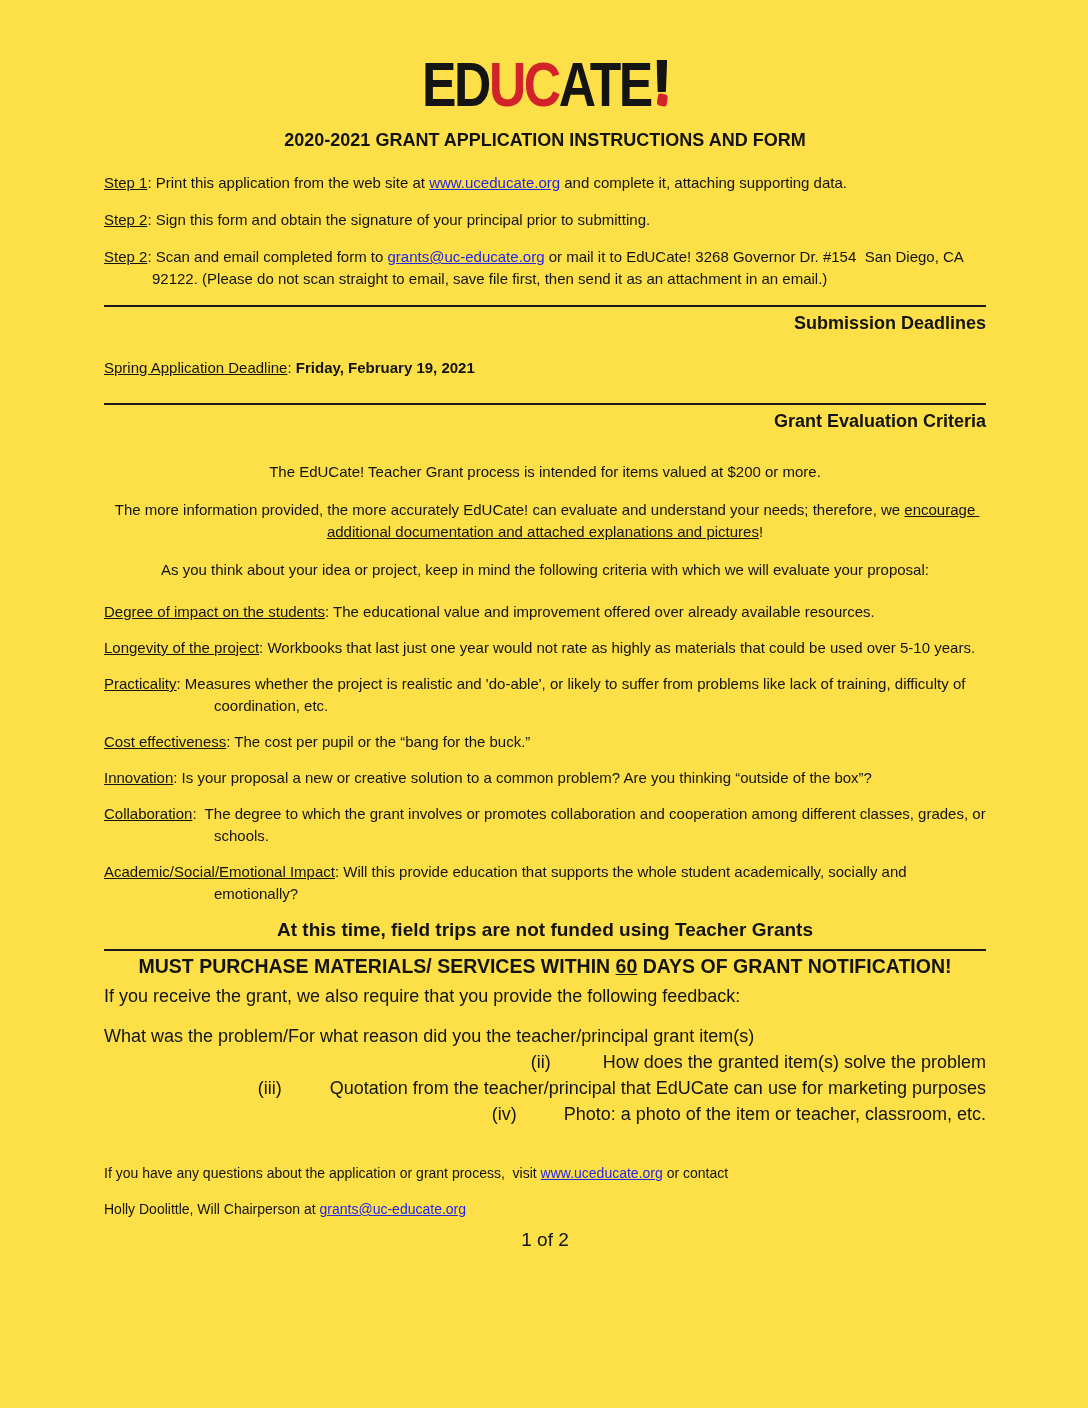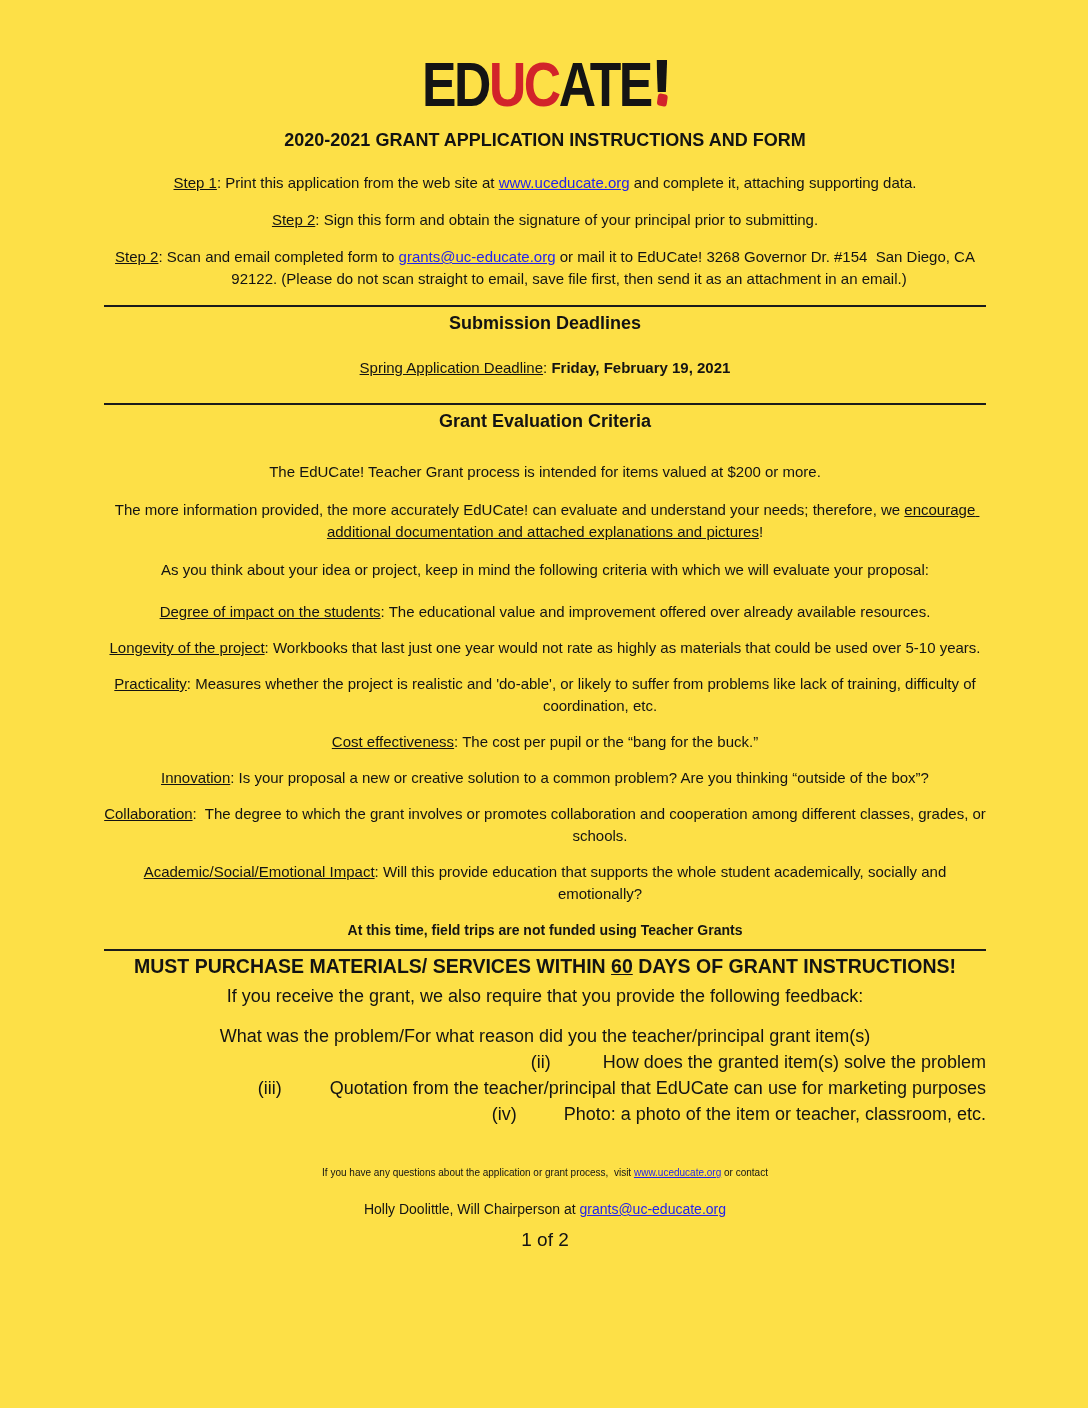--- a/index.html
+++ b/index.html
@@ -35,45 +35,45 @@
     width: 13px; height: 32px; background: #141414;
     clip-path: polygon(0 0, 100% 0, 88% 100%, 12% 100%);
   }
   .bang-dot {
     position: absolute; bottom: 0; left: 1px; display: block;
     width: 12px; height: 12px; background: var(--logo_red, #d2232a);
     border-radius: 3px; transform: rotate(10deg);
   }
   
   .doc-title { margin: 10px 0 0; text-align: center; font-size: 18px; font-weight: bold; line-height: 24px; }
-  .section-heading { margin: 4px 0 0; text-align: center; font-size: 18px; font-weight: bold; line-height: 24px; }
+  .section-heading { margin: 4px 0 0; text-align: right; font-size: 18px; font-weight: bold; line-height: 24px; }
   .rule { margin-top: 12px; border-top: 2px solid #1b1b1b; height: 0; }
   .rule.r2 { margin-top: 24px; }
   .rule.r3 { margin-top: 8px; }
-  p { margin: 0; white-space: pre-wrap; text-align: center; }
+  p { margin: 0; white-space: pre-wrap; }
   .steps { margin-top: 20px; }
   .step { padding-left: 48px; text-indent: -48px; margin-bottom: 15px; }
   .u { text-decoration: underline; }
   .link { color: var(--link, #2222ee); text-decoration: underline; cursor: pointer; }
   .b { font-weight: bold; }
   .spring { margin-top: 22px; }
   .center { text-align: center; }
   .intro1 { margin-top: 28px; }
   .intro2 { margin-top: 16px; }
   .intro3 { margin-top: 16px; }
   .crit-list { margin-top: 20px; }
   .crit { padding-left: 110px; text-indent: -110px; margin-bottom: 14px; }
-  .field-note { margin-top: 12px; font-weight: bold; font-size: 14px; }
+  .field-note { margin-top: 12px; font-weight: bold; font-size: 19px; }
   .big-heading { margin: 2px 0 0; text-align: center; font-size: 19.5px; font-weight: bold; line-height: 27px; }
   .fb-intro { margin-top: 4px; font-size: 18px; line-height: 25px; }
   .fb-list { margin-top: 14px; font-size: 18px; line-height: 26px; }
   .fb-row { display: flex; justify-content: flex-end; }
   .fb-num { width: 72px; flex: none; }
   .fb-plain { margin-bottom: 0; }
-  .contact1 { margin-top: 36px; font-size: 10px; line-height: 20px; }
+  .contact1 { margin-top: 36px; font-size: 14px; line-height: 20px; }
   .contact2 { margin-top: 16px; font-size: 14px; line-height: 20px; }
   .footer { margin-top: 10px; text-align: center; font-size: 19px; }
 </style>
 </head>
 <body>
 
 <div class="page">
 
   <div class="logo-wrap">
     <span class="logo-inner">
@@ -106,21 +106,21 @@
     <p class="crit"><span class="u">Practicality</span><span>: Measures whether the project is realistic and 'do-able', or likely to suffer from problems like lack of training, difficulty of coordination, etc.</span></p>
     <p class="crit"><span class="u">Cost effectiveness</span><span>: The cost per pupil or the “bang for the buck.”</span></p>
     <p class="crit"><span class="u">Innovation</span><span>: Is your proposal a new or creative solution to a common problem? Are you thinking “outside of the box”?</span></p>
     <p class="crit"><span class="u">Collaboration</span><span>:  The degree to which the grant involves or promotes collaboration and cooperation among different classes, grades, or schools.</span></p>
     <p class="crit"><span class="u">Academic/Social/Emotional Impact</span><span>: Will this provide education that supports the whole student academically, socially and emotionally?</span></p>
   </div>
 
   <p class="center field-note">At this time, field trips are not funded using Teacher Grants</p>
 
   <div class="rule r3"></div>
-  <h2 class="big-heading"><span>MUST PURCHASE MATERIALS/ SERVICES WITHIN </span><span class="u">60</span><span> DAYS OF GRANT INSTRUCTIONS!</span></h2>
+  <h2 class="big-heading"><span>MUST PURCHASE MATERIALS/ SERVICES WITHIN </span><span class="u">60</span><span> DAYS OF GRANT NOTIFICATION!</span></h2>
 
   <p class="fb-intro">If you receive the grant, we also require that you provide the following feedback:</p>
   <div class="fb-list">
     <p class="fb-plain">What was the problem/For what reason did you the teacher/principal grant item(s)</p>
     <div class="fb-row">
         <span class="fb-num">(ii)</span>
         <span>How does the granted item(s) solve the problem</span>
       </div>
     <div class="fb-row">
         <span class="fb-num">(iii)</span>

